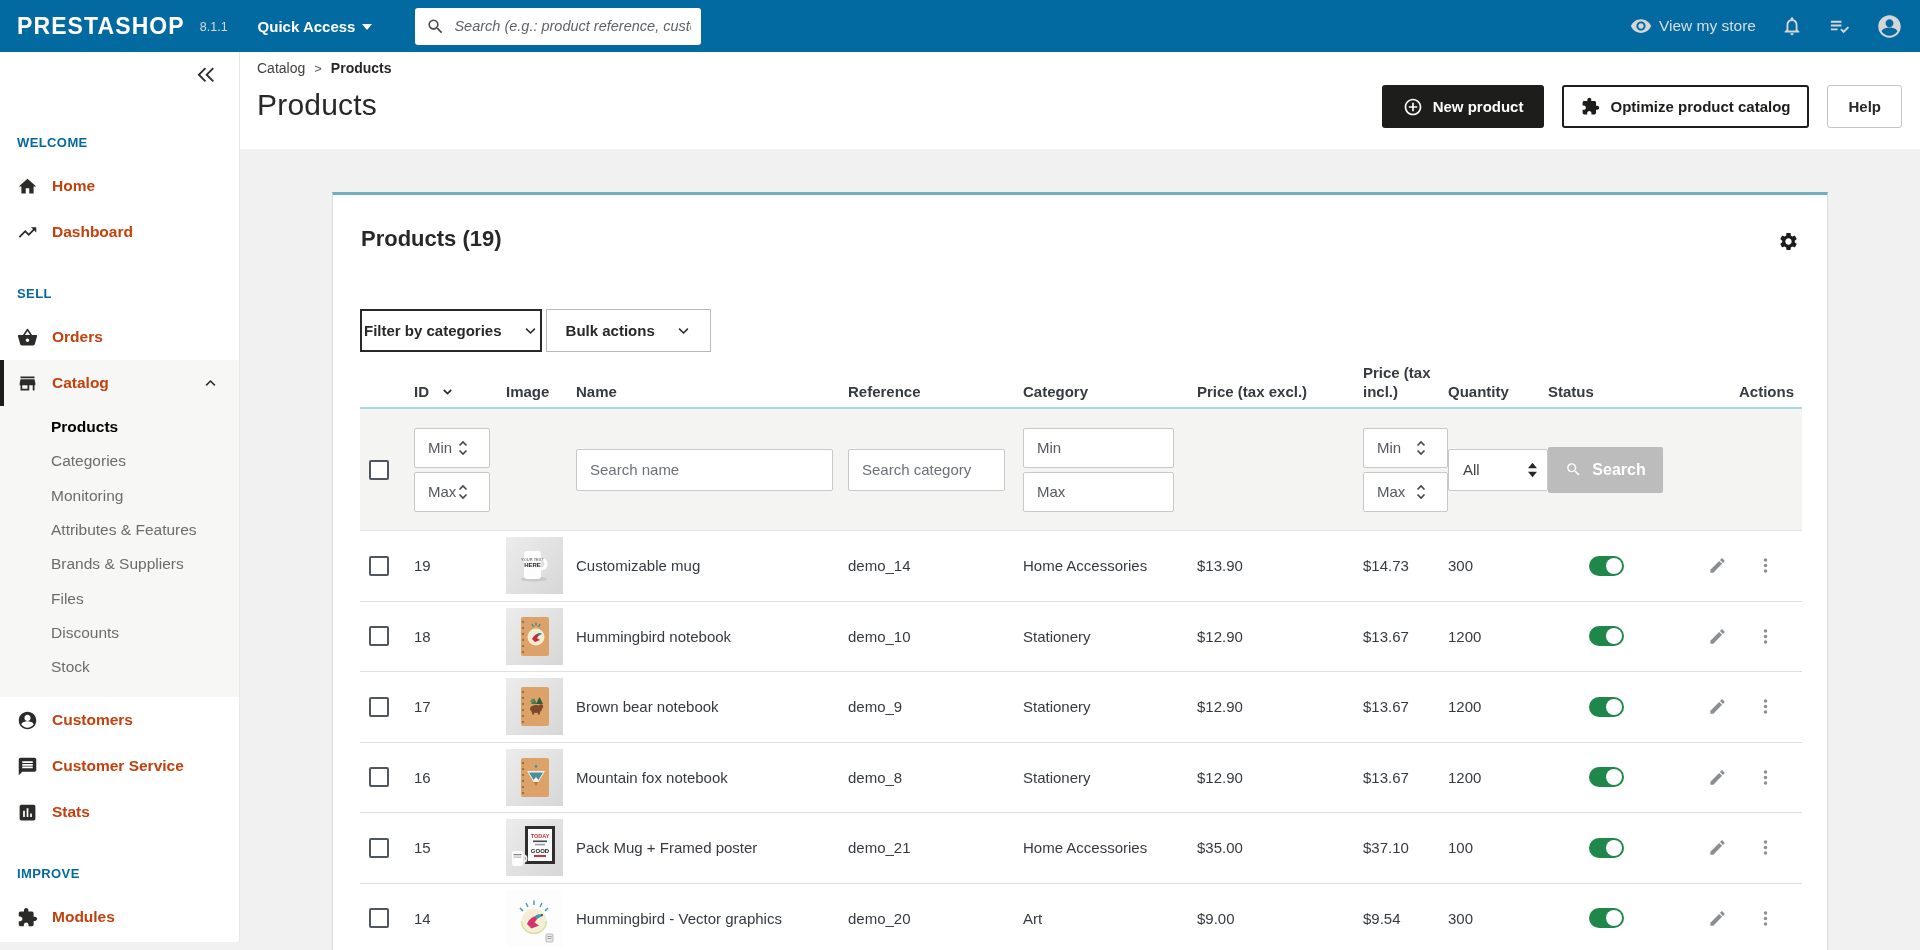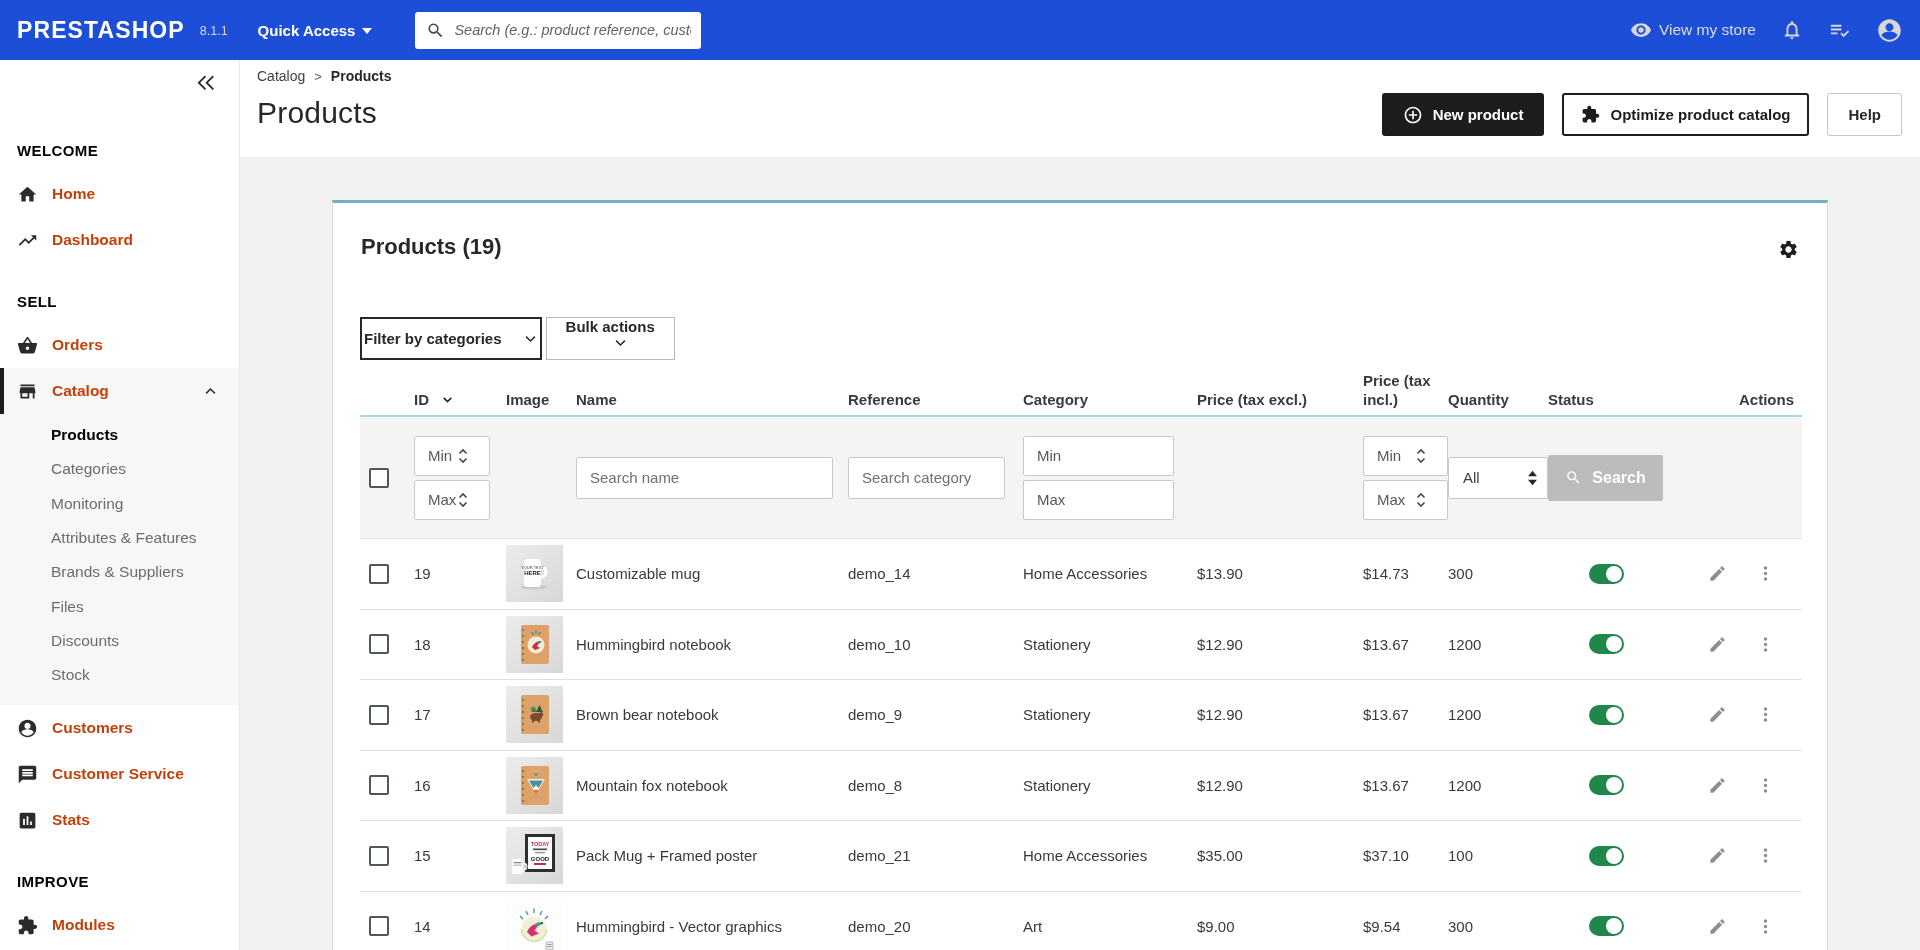--- a/index.html
+++ b/index.html
@@ -1,41 +1,41 @@
 <!DOCTYPE html>
 <html><head>
 <meta charset="utf-8">
 <style>
   * { box-sizing: border-box; margin: 0; padding: 0; }
   html, body { width: 1920px; height: 950px; overflow: hidden; }
   body { font-family: "Liberation Sans", sans-serif; background: #f1f1f1; color: #3f3f3d; }
   svg { display: block; }
 
   
-  .topbar { height: 60px; background: #1d4ed8; display: flex; align-items: center; color: #fff; }
+  .topbar { height: 52px; background: #0369a1; display: flex; align-items: center; color: #fff; }
   .brand { font-size: 23px; font-weight: bold; letter-spacing: 1.1px; margin-left: 17px; color: #fff; }
   .version { font-size: 12.5px; color: #d9d9d9; margin-left: 15px; margin-top: 2px; }
   .quick-access { display: flex; align-items: center; gap: 7px; margin-left: 30px; font-size: 15px; font-weight: bold; color: #fff; cursor: pointer; }
   .quick-access svg { margin-top: 2px; }
   .topbar-search { margin-left: 43px; width: 286px; height: 37px; background: #fff; border-radius: 3px; display: flex; align-items: center; padding: 0 10px 0 11px; overflow: hidden; }
   .topbar-search input { border: 0; outline: none; flex: 1; font-family: "Liberation Sans", sans-serif; font-size: 14.5px; font-style: italic; color: #404040; margin-left: 9px; white-space: nowrap; overflow: hidden; min-width: 0; }
   .topbar-search input::placeholder { color: #5f6368; opacity: 1; }
   .topbar-right { margin-left: auto; display: flex; align-items: center; gap: 25px; margin-right: 17px; }
   .view-store { display: flex; align-items: center; gap: 7px; font-size: 15.5px; color: #dcdcdc; cursor: pointer; }
   .top-icon { color: #d6d6d6; cursor: pointer; }
 
   
   .layout { display: flex; height: 890px; }
   .sidebar { width: 240px; background: #fff; flex: none; position: relative; border-right: 1px solid #e8e8e7; }
   .content { flex: 1; min-width: 0; }
 
   
   .collapse-row { display: flex; justify-content: flex-end; padding: 14px 24px 0 0; height: 46px; }
   .collapse-btn { color: #2b2b2a; cursor: pointer; }
-  .menu-section-title { font-size: 15px; font-weight: bold; letter-spacing: 0.4px; color: #000000; padding: 0 0 0 17px; margin-top: 31px; margin-bottom: 13px; line-height: 15px; }
+  .menu-section-title { font-size: 13px; font-weight: bold; letter-spacing: 0.4px; color: #0369a1; padding: 0 0 0 17px; margin-top: 31px; margin-bottom: 13px; line-height: 15px; }
   .menu-section-title.first { margin-top: 37px; }
   .menu-item { display: flex; align-items: center; gap: 14px; height: 46px; padding-left: 17px; font-size: 15.5px; font-weight: 600; color: #c2410c; cursor: pointer; }
   .menu-item .mi-icon { color: #2b2b2a; flex: none; }
   .menu-item .chev { margin-left: auto; margin-right: 21px; color: #2b2b2a; }
   .catalog-block { background: #f7f7f6; }
   .catalog-block > .menu-item { border-left: 4px solid #1d1d1b; padding-left: 13px; }
   .submenu { padding: 4px 0 13px 0; }
   .submenu-item { display: block; padding: 8.15px 0 8.15px 51px; line-height: 18px; font-size: 15.5px; color: #6c6c6a; cursor: pointer; }
   .submenu-item.active { color: #000; font-weight: 600; }
 
@@ -53,21 +53,21 @@
 
   
   .page-body { padding: 43px 92px 0; }
   .card { background: #fff; border: 1px solid #d9d9d9; border-top: 3px solid #72aebd; min-height: 760px; }
   .card-header { display: flex; align-items: flex-end; justify-content: space-between; padding: 31px 28px 0; }
   .card-title { font-size: 22px; font-weight: bold; color: #282828; }
   .gear-btn { color: #1d1d1b; cursor: pointer; }
   .toolbar { display: flex; gap: 4px; padding: 57px 27px 0; }
   .tb-btn { display: flex; align-items: center; height: 43px; font-size: 15px; font-weight: bold; color: #282828; background: #fff; cursor: pointer; }
   .tb-filter { border: 2px solid #282828; padding: 0 2px; margin-right: 0; }
-  .tb-bulk { border: 1px solid #b9b9b9; padding: 0 19px; margin-left: 0; flex-direction: column; }
+  .tb-bulk { border: 1px solid #b9b9b9; padding: 0 19px; margin-left: 0; }
   .tb-btn svg { margin-left: 21px; }
 
   
   .table { margin: 11px 27px 0; width: 1442px; font-size: 15px; }
   .grid-row { display: grid; grid-template-columns: 54px 92px 70px 272px 175px 174px 166px 85px 100px 130px 124px; }
   .thead { align-items: end; border-bottom: 2px solid #a6d9e5; padding-bottom: 6px; }
   .th { font-weight: bold; color: #363a41; line-height: 19px; }
   .th-id { display: flex; align-items: center; gap: 11px; }
   .th-actions { text-align: right; padding-right: 8px; }
   .th-price-incl { max-width: 70px; }

